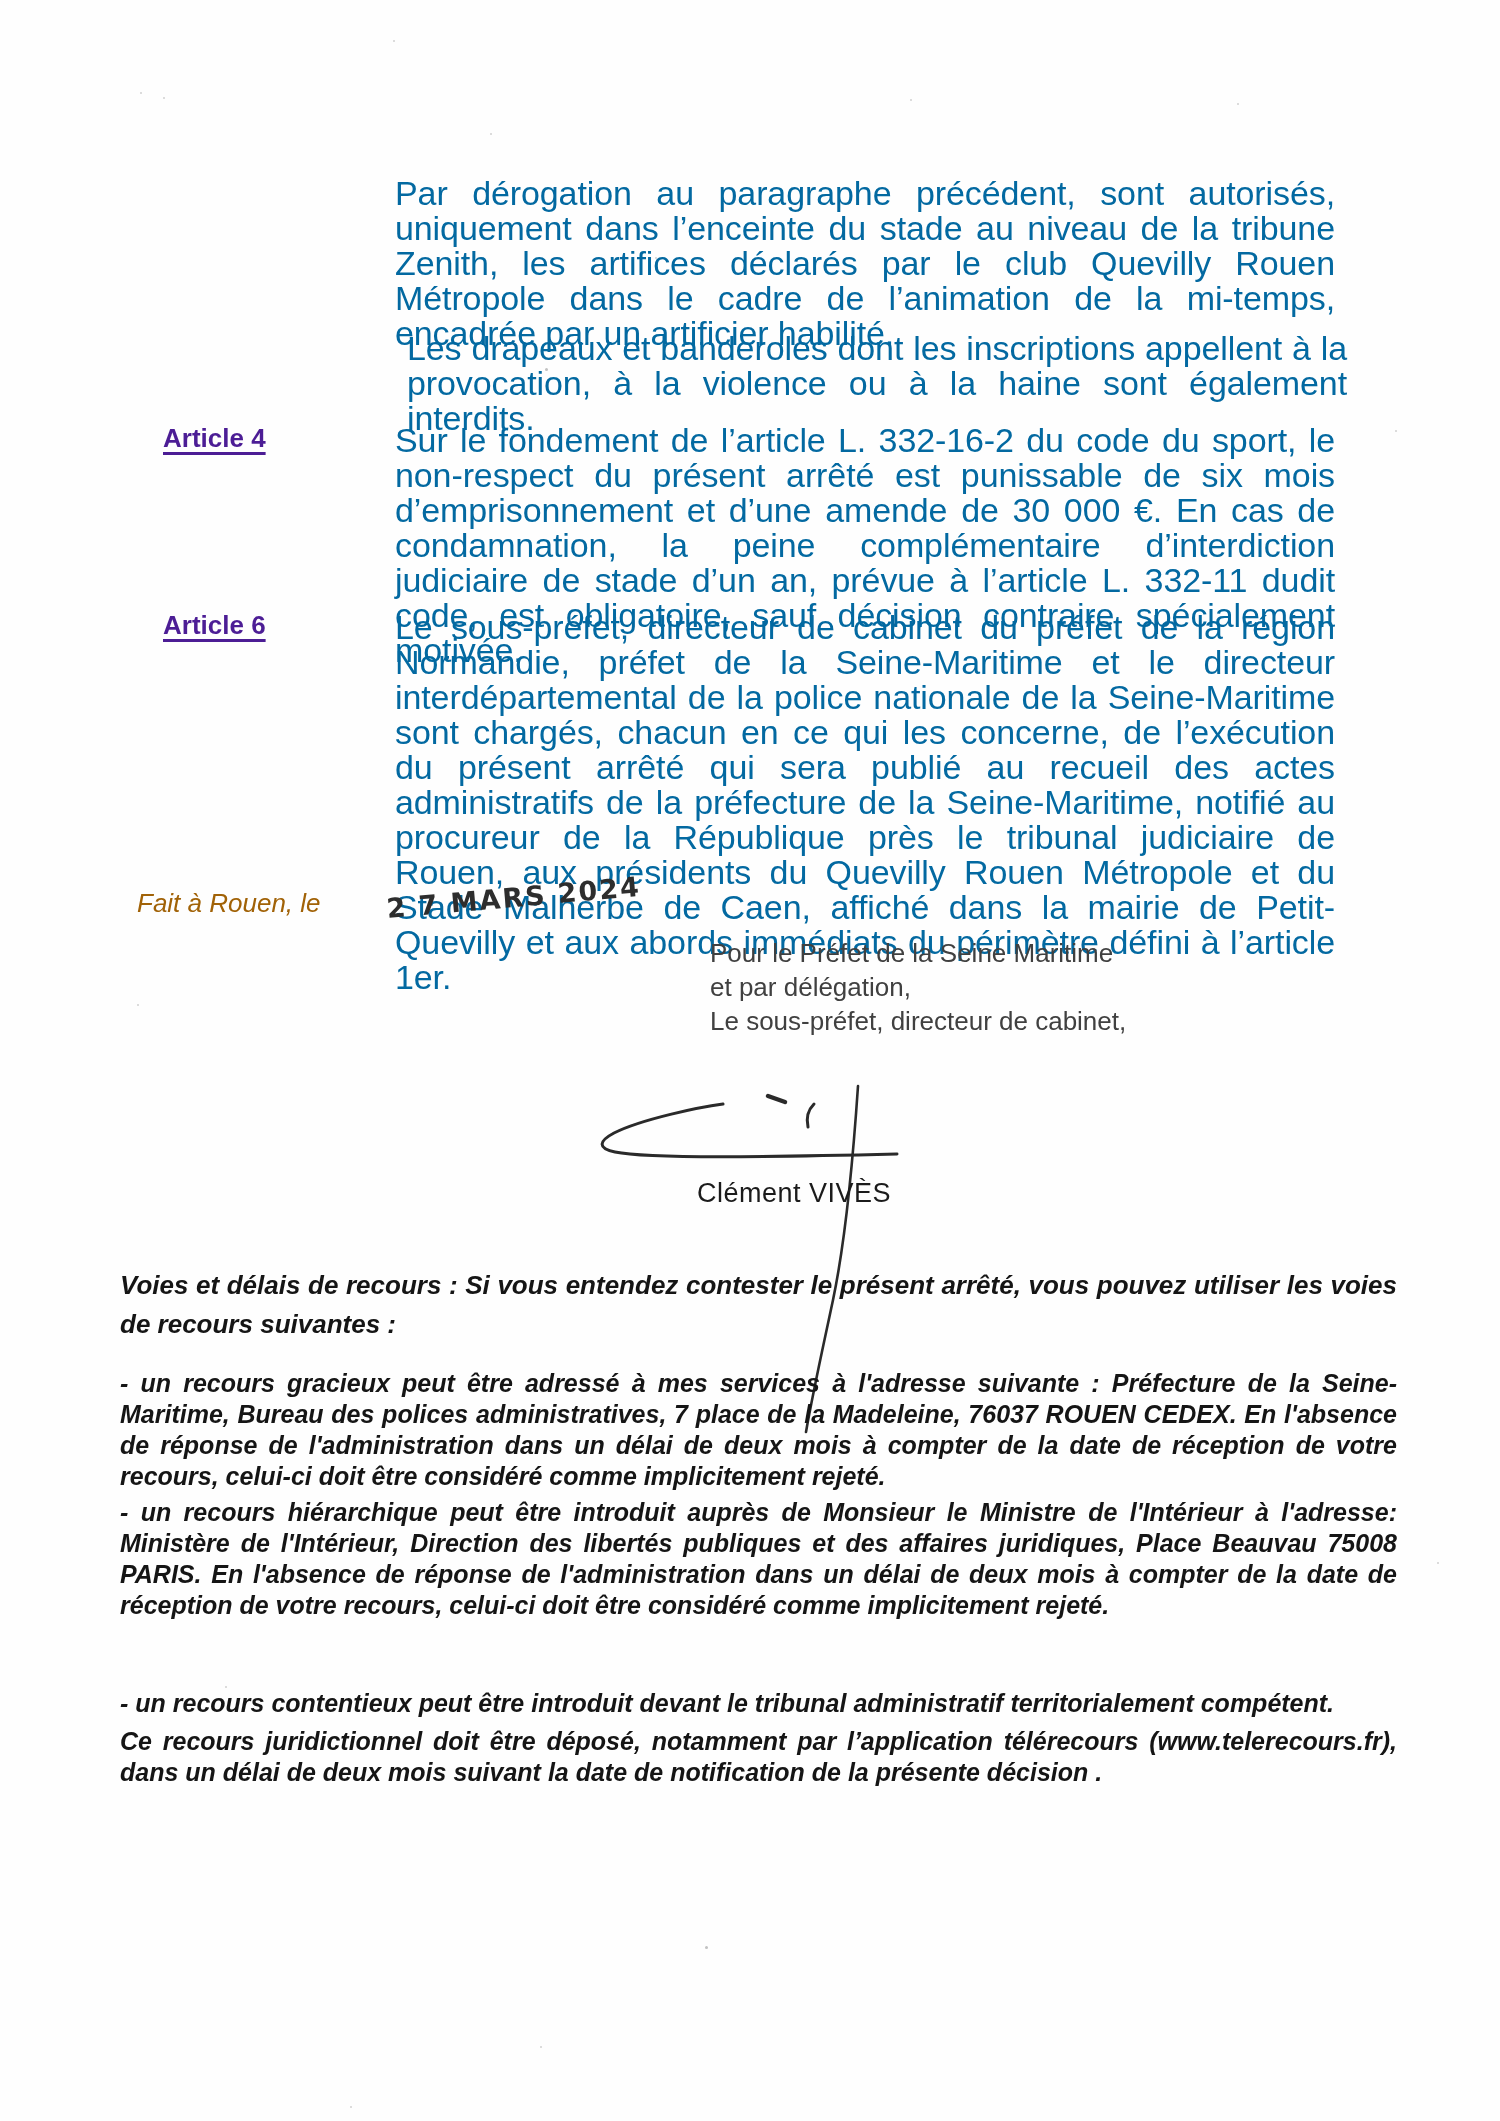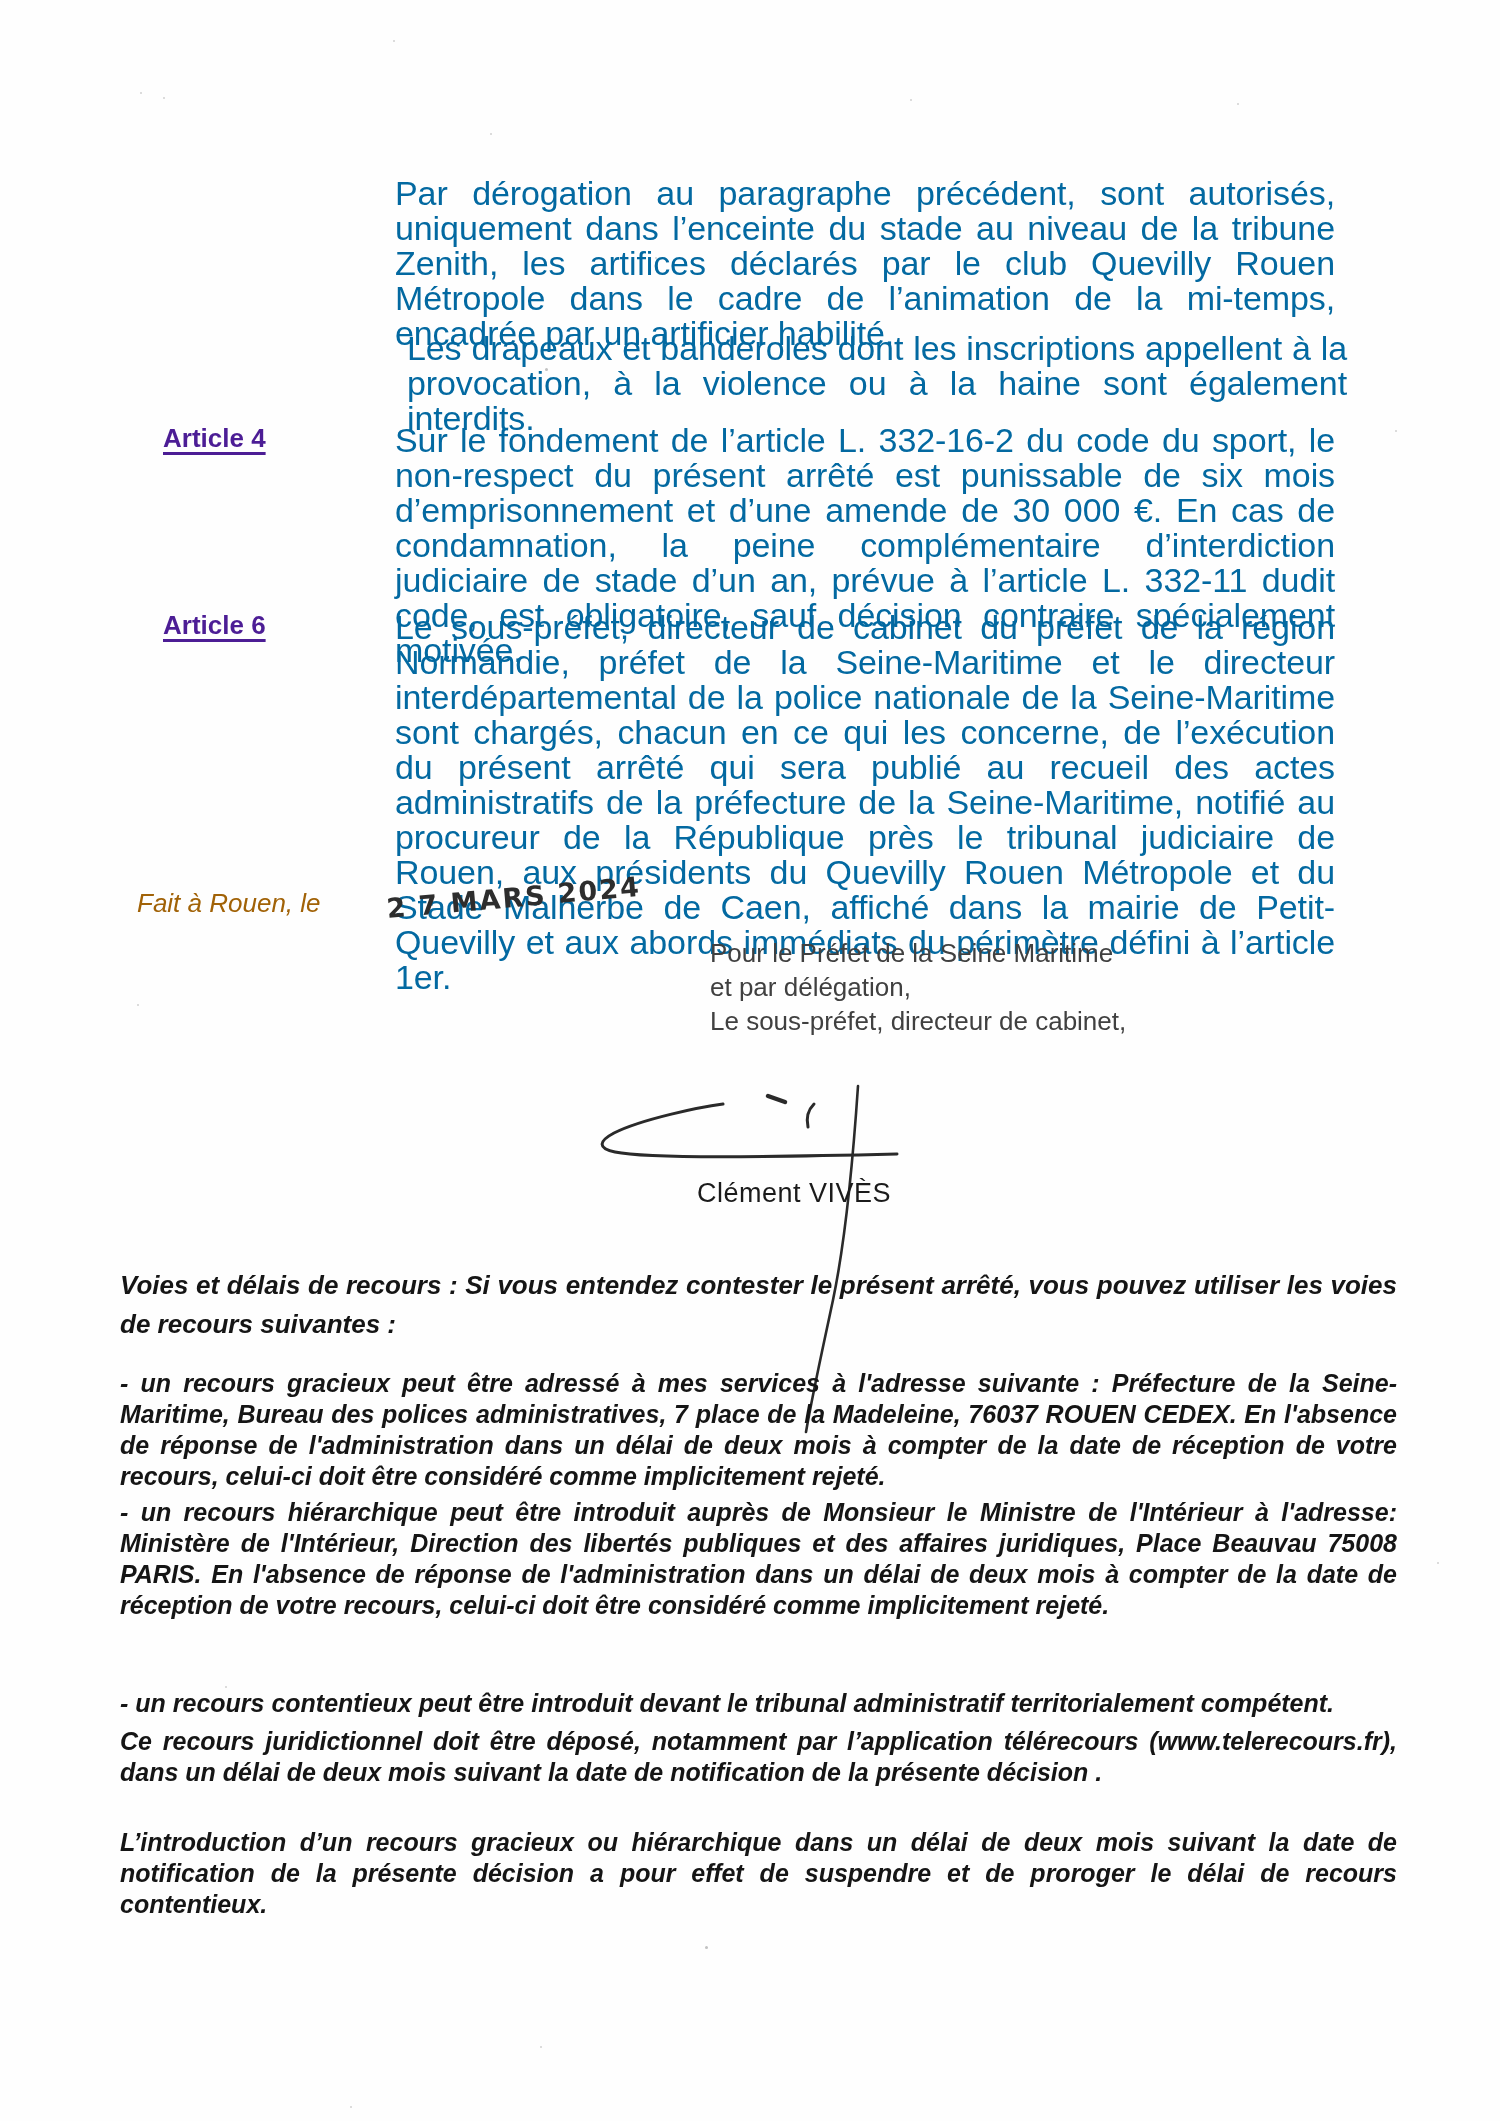--- a/index.html
+++ b/index.html
@@ -109,21 +109,20 @@
   </div>
 
   <div class="recours recours-par" style="top:1497px;">
     <span>- un recours hiérarchique peut être introduit auprès de Monsieur le Ministre de l'Intérieur à l'adresse: Ministère de l'Intérieur, Direction des libertés publiques et des affaires juridiques, Place Beauvau 75008 PARIS. En l'absence de réponse de l'administration dans un </span><span class="u">délai de deux mois </span><span>à compter de la date de réception de votre recours, celui-ci doit être considéré comme implicitement rejeté.</span>
   </div>
 
   <div class="recours recours-par" style="top:1660px;margin-top:28px;">- un recours contentieux peut être introduit devant le tribunal administratif territorialement compétent.</div>
 
   <div class="recours recours-par" style="top:1726px;">Ce recours juridictionnel doit être déposé, notamment par l’application télérecours (www.telerecours.fr), dans un délai de deux mois suivant la date de notification de la présente décision .</div>
 
-  <div class="recours recours-par" style="top:1827px;">L’introduction d’un recours gracieux ou hiérarchique dans un délai de deux mois suivant la date de notification de la présente décision a pour effet de suspendre et de proroger le délai de recours contentieux.</div>
 
   <div>
     <div class="speck s1" style="left:393px;top:40px;"></div>
     <div class="speck s1" style="left:140px;top:92px;"></div>
     <div class="speck s1" style="left:163px;top:97px;"></div>
     <div class="speck s1" style="left:910px;top:99px;"></div>
     <div class="speck s1" style="left:1237px;top:103px;"></div>
     <div class="speck s1" style="left:490px;top:133px;"></div>
     <div class="speck s2" style="left:545px;top:368px;"></div>
     <div class="speck s1" style="left:655px;top:257px;"></div>

